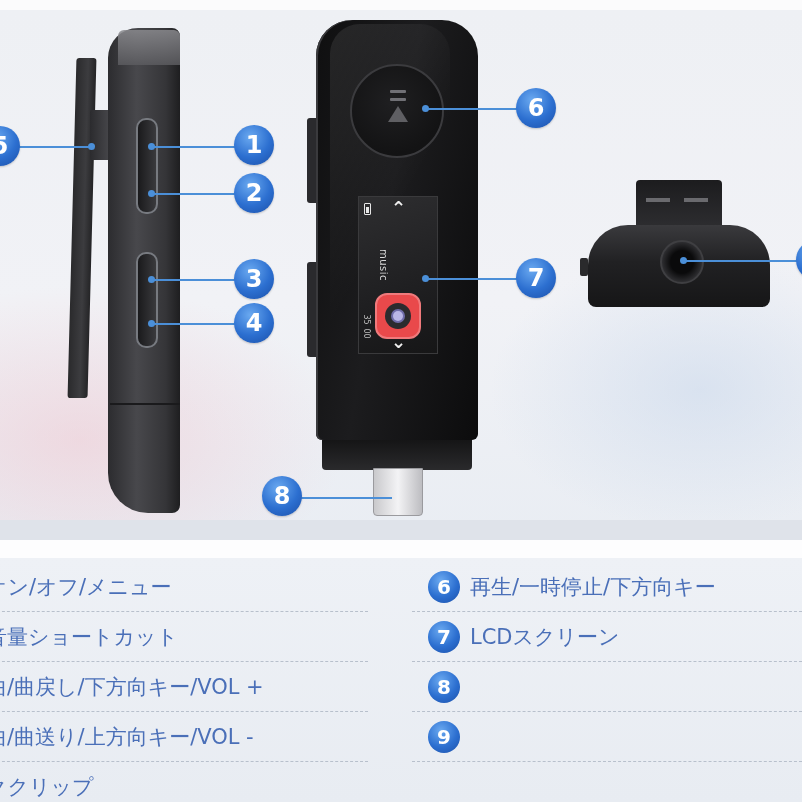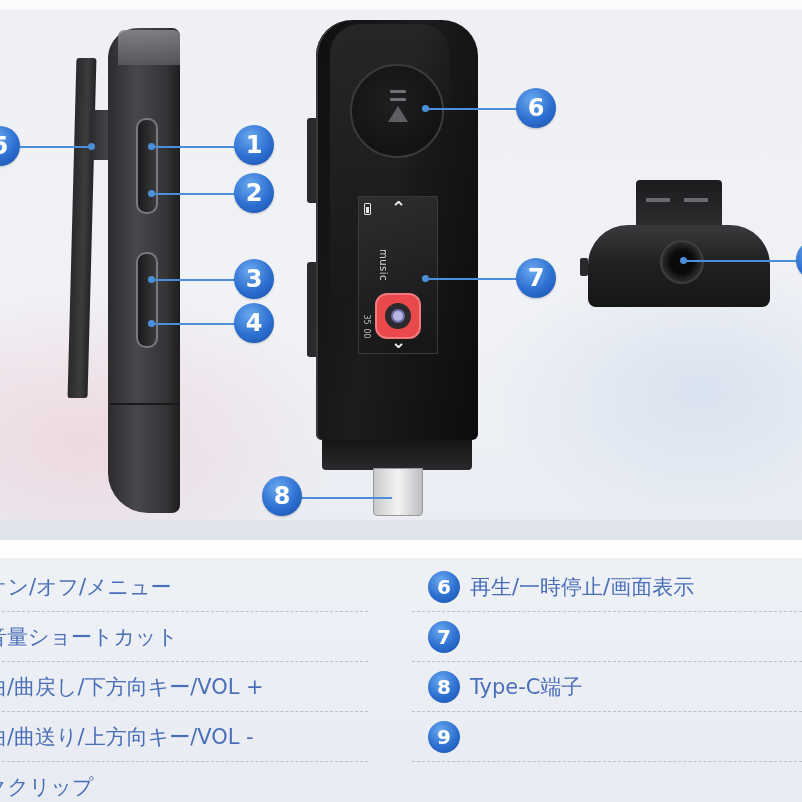--- a/index.html
+++ b/index.html
@@ -250,25 +250,25 @@
     <span class="txt">曲/曲送り/上方向キー/VOL -</span>
   </div>
   <div class="leg-row last">
     <span class="txt">ククリップ</span>
   </div>
 </div>
 
 <div class="leg-col right">
   <div class="leg-row">
     <span class="num">6</span>
-    <span class="txt">再生/一時停止/画面表示</span>
+    <span class="txt">再生/一時停止/下方向キー</span>
   </div>
   <div class="leg-row">
     <span class="num">7</span>
+    <span class="txt">LCDスクリーン</span>
   </div>
   <div class="leg-row">
     <span class="num">8</span>
-    <span class="txt">Type-C端子</span>
   </div>
   <div class="leg-row">
     <span class="num">9</span>
   </div>
 </div>
 
 </body></html>

